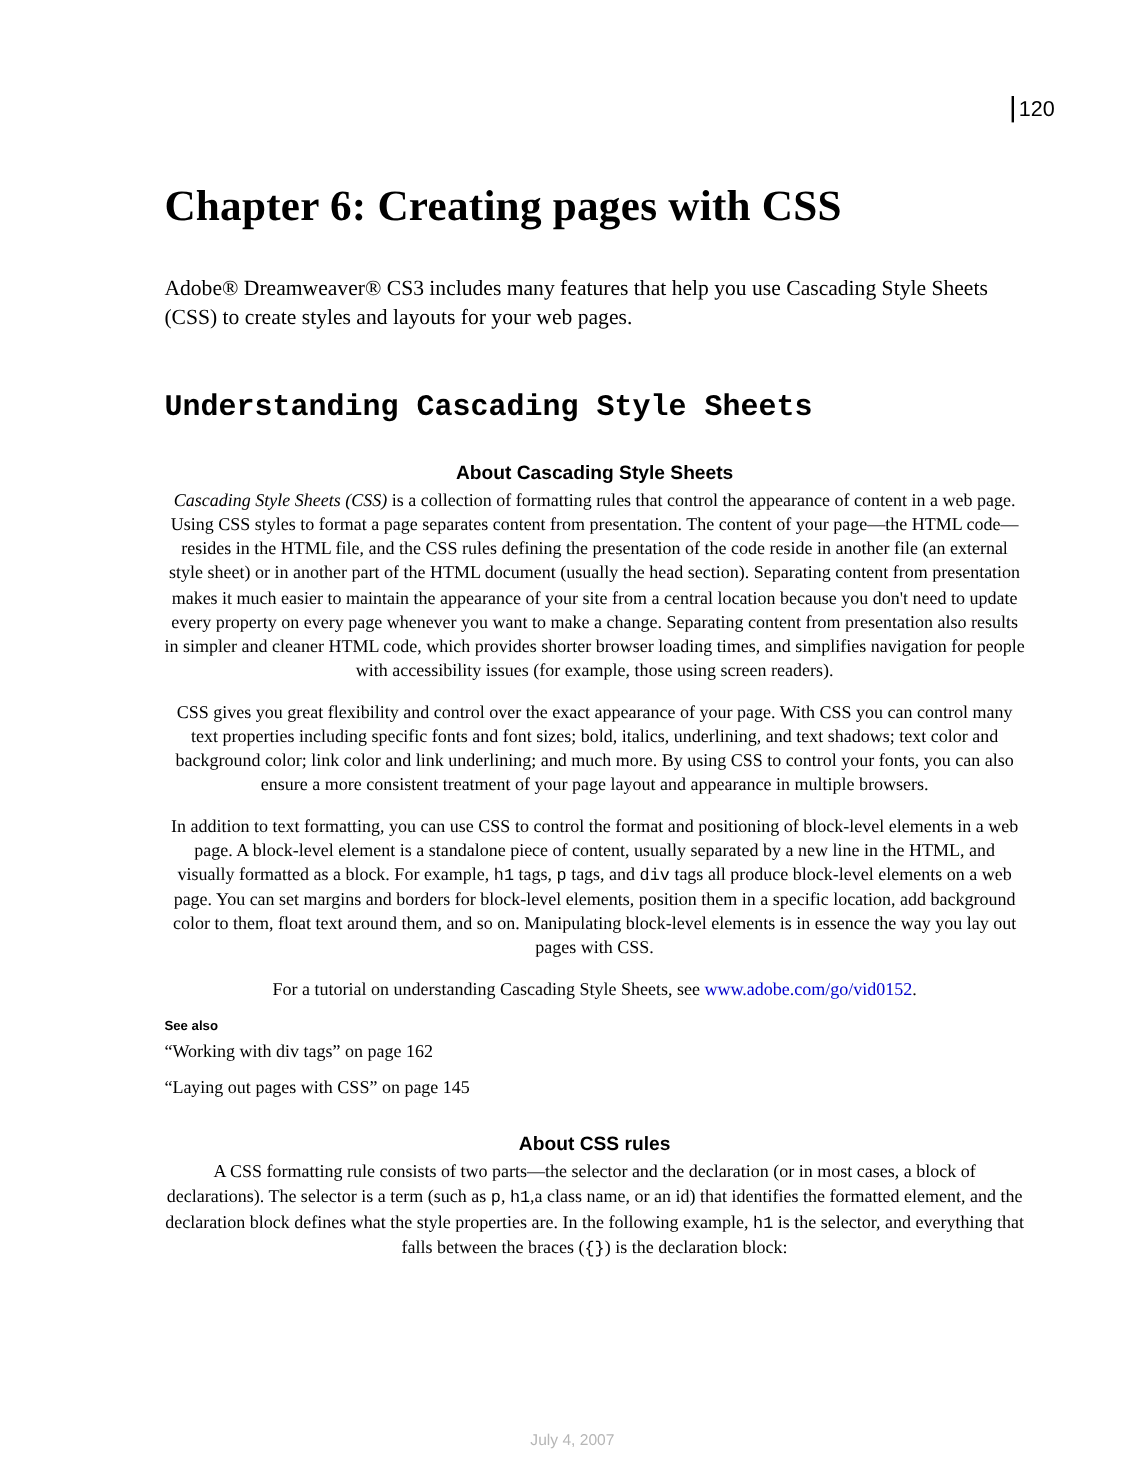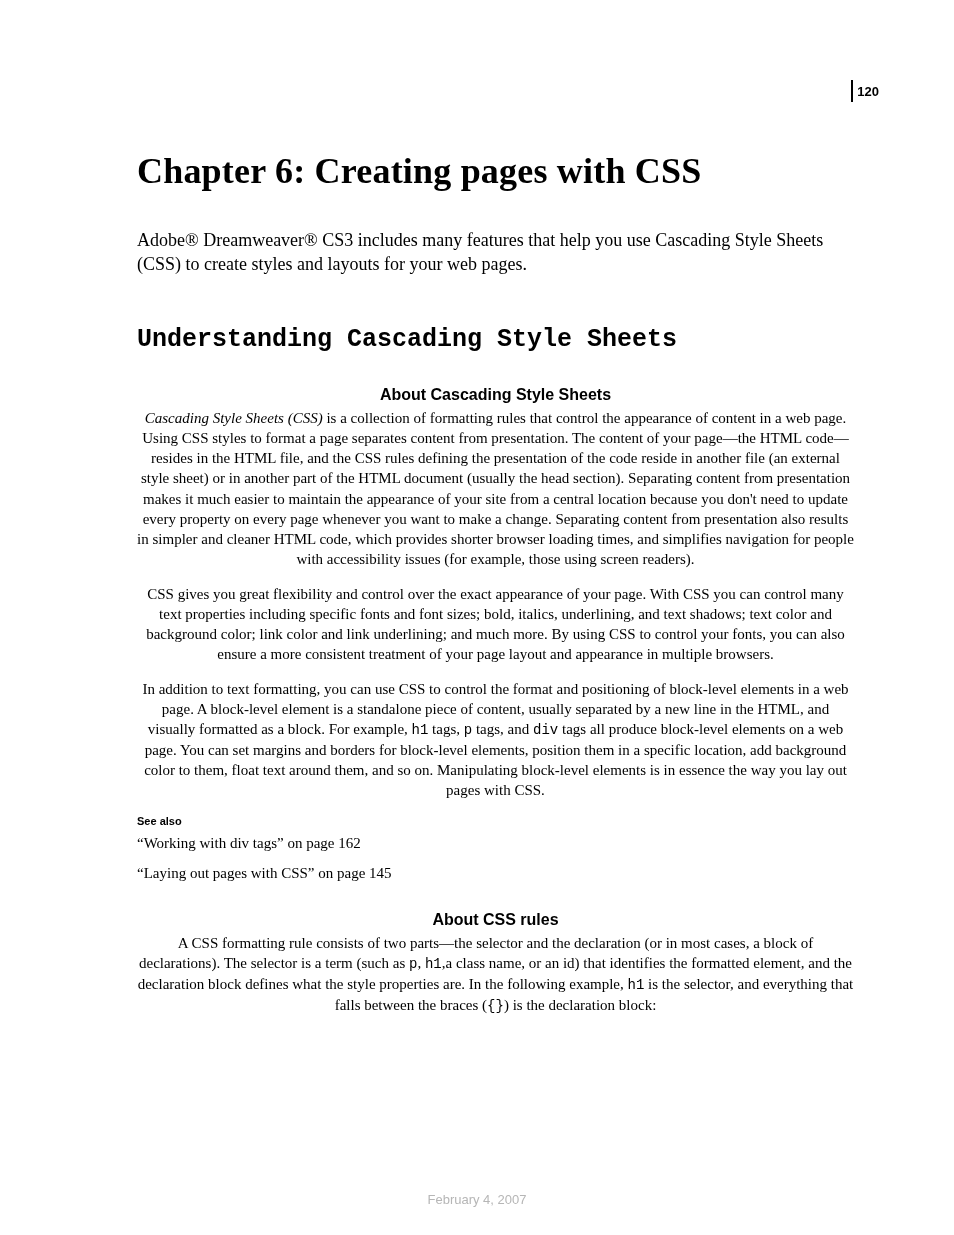--- a/index.html
+++ b/index.html
@@ -25,22 +25,22 @@
     align-items: center;
   }
   .page-number-bar {
     width: 2px;
     height: 22px;
     background: #000;
     margin-right: 4px;
   }
   .page-number {
     font-family: "Myriad Pro", "Helvetica Neue", Arial, sans-serif;
-    font-weight: 700;
-    font-size: 13px;
+    font-weight: 400;
+    font-size: 18px;
   }
   h1.chapter-title {
     font-family: "Minion Pro", Georgia, "Times New Roman", serif;
     font-weight: 700;
     font-size: 36px;
     margin: 70px 0 36px 0;
     letter-spacing: 0.2px;
   }
   p.intro {
     font-size: 18px;
@@ -118,27 +118,30 @@
   <p class="body">
     <span class="italic">Cascading Style Sheets (CSS)</span><span> is a collection of formatting rules that control the appearance of content in a web page. Using CSS styles to format a page separates content from presentation. The content of your page—the HTML code—resides in the HTML file, and the CSS rules defining the presentation of the code reside in another file (an external style sheet) or in another part of the HTML document (usually the head section). Separating content from presentation makes it much easier to maintain the appearance of your site from a central location because you don't need to update every property on every page whenever you want to make a change. Separating content from presentation also results in simpler and cleaner HTML code, which provides shorter browser loading times, and simplifies navigation for people with accessibility issues (for example, those using screen readers).</span>
   </p>
 
   <p class="body">CSS gives you great flexibility and control over the exact appearance of your page. With CSS you can control many text properties including specific fonts and font sizes; bold, italics, underlining, and text shadows; text color and background color; link color and link underlining; and much more. By using CSS to control your fonts, you can also ensure a more consistent treatment of your page layout and appearance in multiple browsers.</p>
 
   <p class="body">
     <span>In addition to text formatting, you can use CSS to control the format and positioning of block-level elements in a web page. A block-level element is a standalone piece of content, usually separated by a new line in the HTML, and visually formatted as a block. For example, </span><span class="mono">h1</span><span> tags, </span><span class="mono">p</span><span> tags, and </span><span class="mono">div</span><span> tags all produce block-level elements on a web page. You can set margins and borders for block-level elements, position them in a specific location, add background color to them, float text around them, and so on. Manipulating block-level elements is in essence the way you lay out pages with CSS.</span>
   </p>
 
+  <p class="body">
+    <span>For a tutorial on understanding Cascading Style Sheets, see </span><a class="hyperlink">www.adobe.com/go/vid0152</a><span>.</span>
+  </p>
 
   <h4 class="see-also">See also</h4>
   <p class="xref">“Working with div tags” on page 162</p>
   <p class="xref">“Laying out pages with CSS” on page 145</p>
 
   <div class="subsection-block">
     <h3 class="subsection-title">About CSS rules</h3>
     <p class="body">
       <span>A CSS formatting rule consists of two parts—the selector and the declaration (or in most cases, a block of declarations). The selector is a term (such as </span><span class="mono">p</span><span>, </span><span class="mono">h1</span><span>,a class name, or an id) that identifies the formatted element, and the declaration block defines what the style properties are. In the following example, </span><span class="mono">h1</span><span> is the selector, and everything that falls between the braces (</span><span class="mono">{}</span><span>) is the declaration block:</span>
     </p>
   </div>
 
-  <div class="footer-date">February 4, 2007</div>
+  <div class="footer-date">July 4, 2007</div>
 
 </div>
 
 </body></html>

